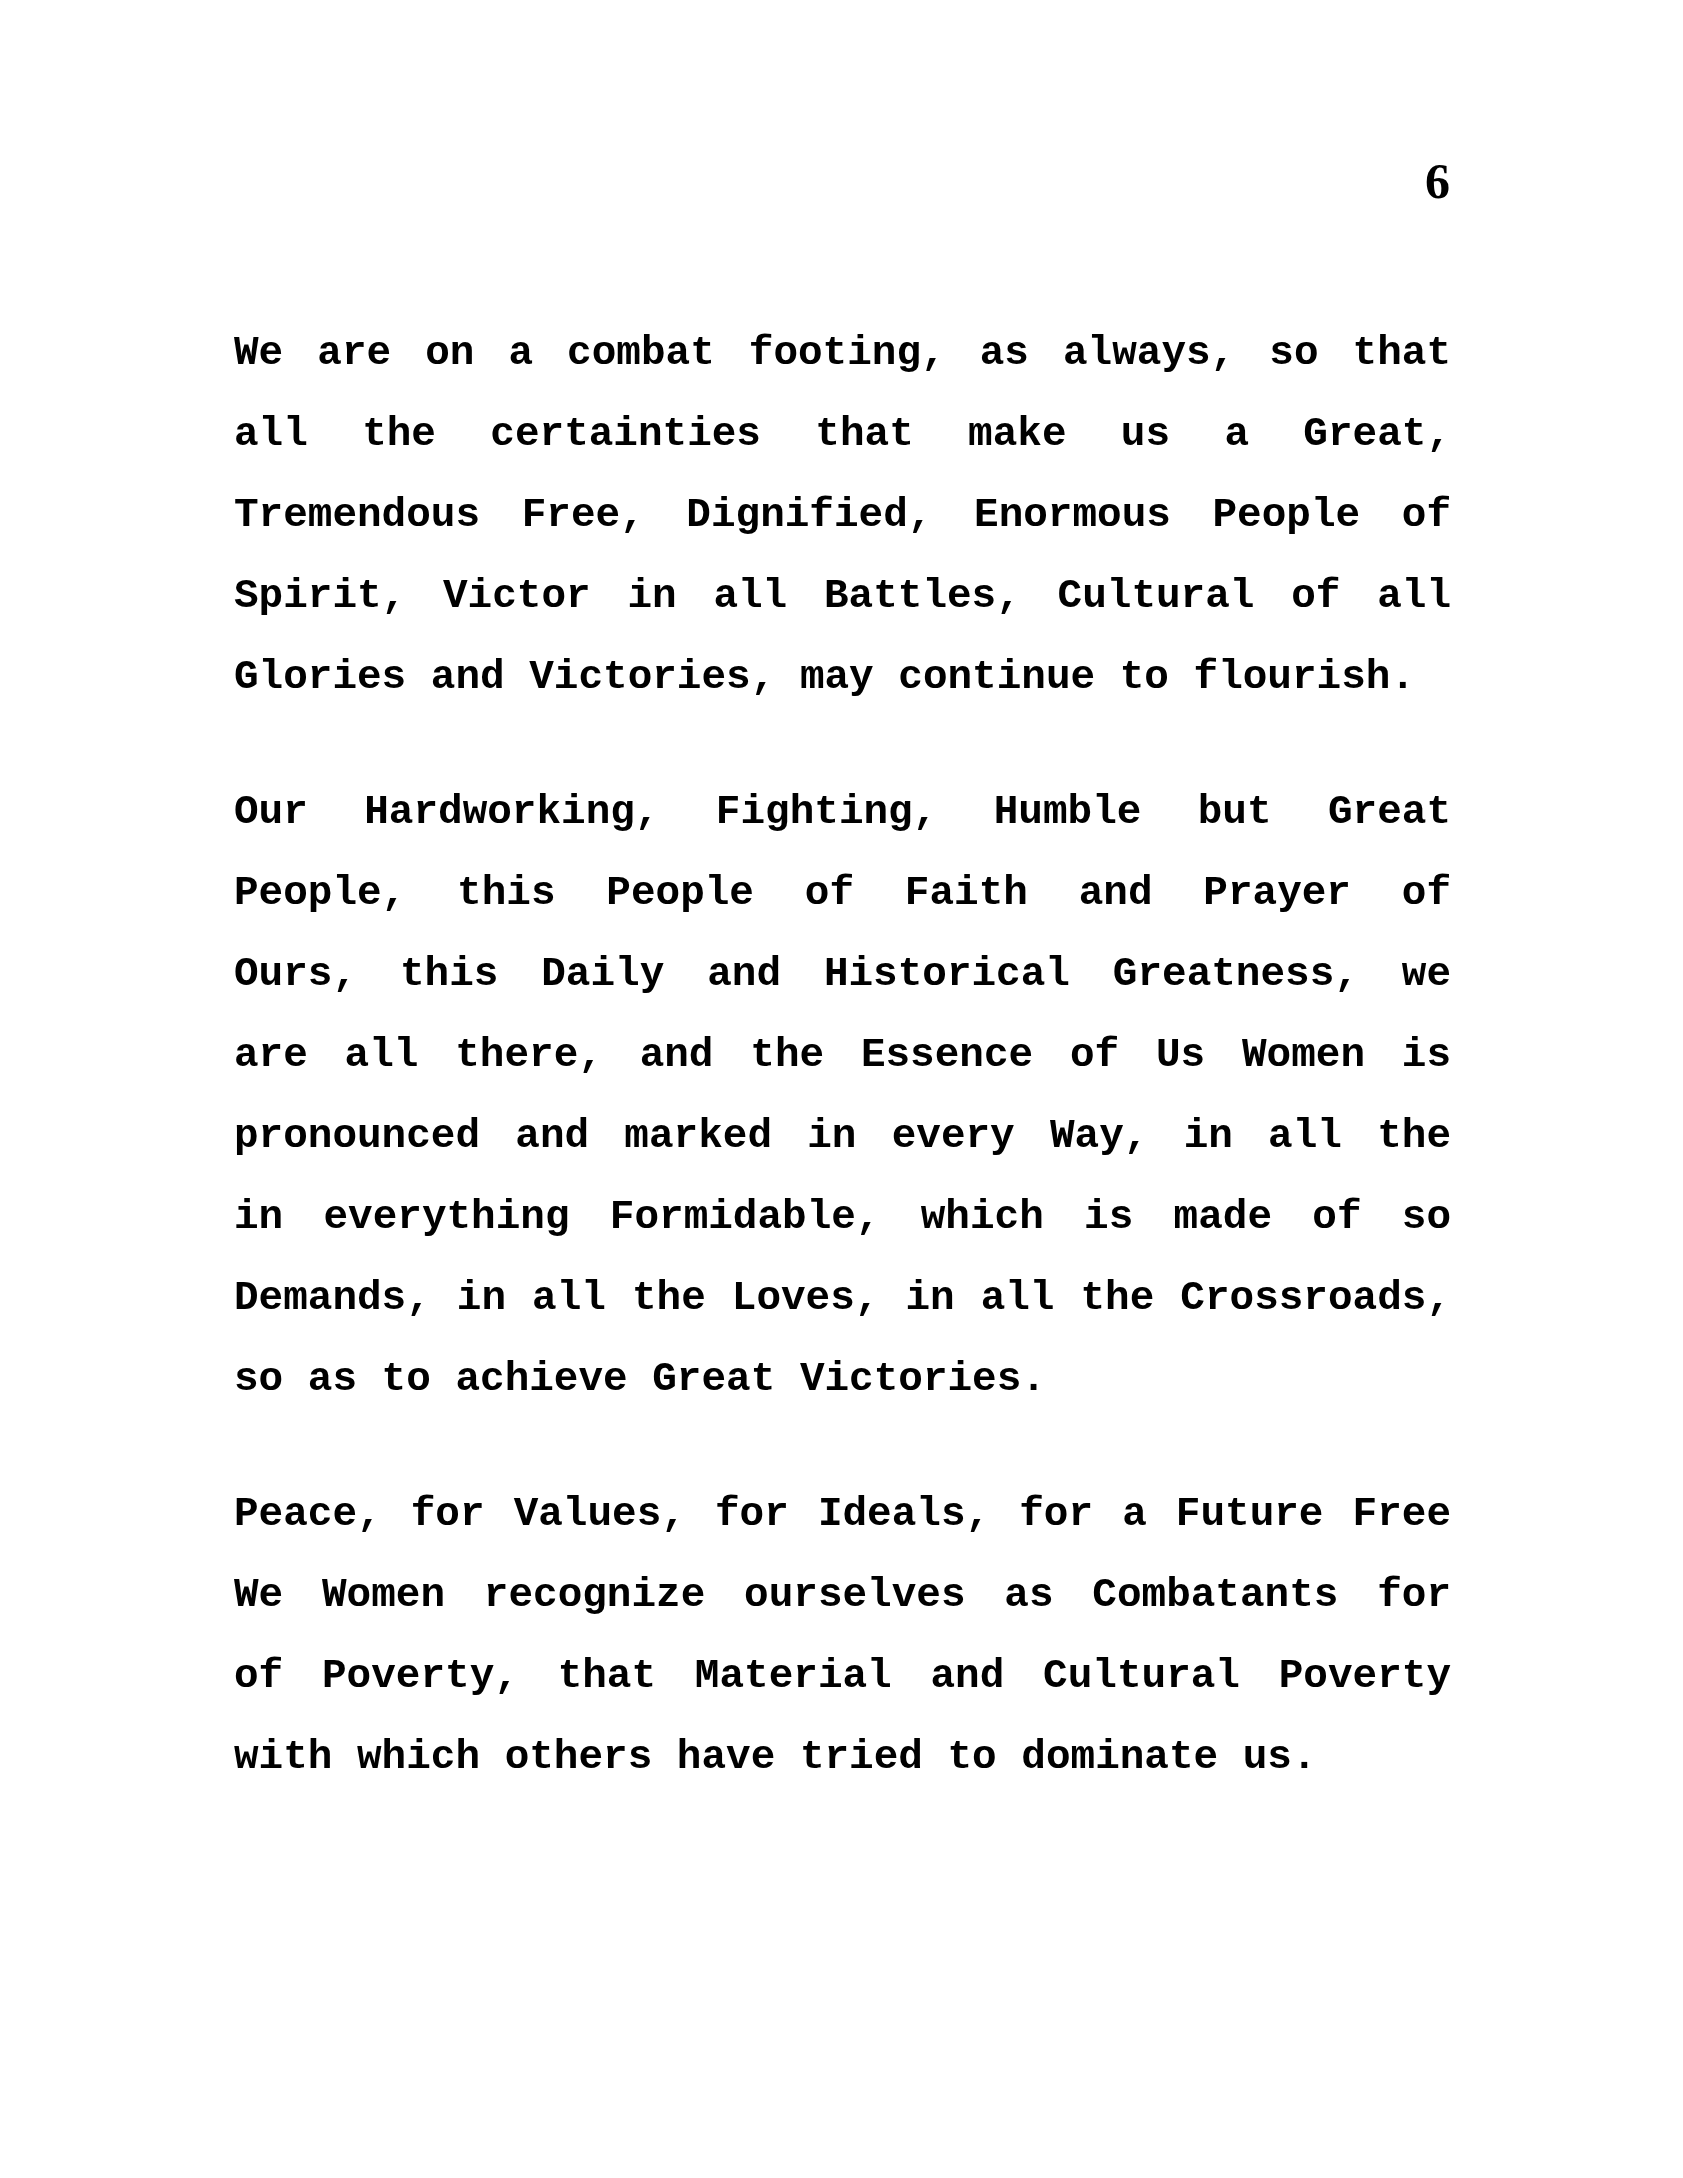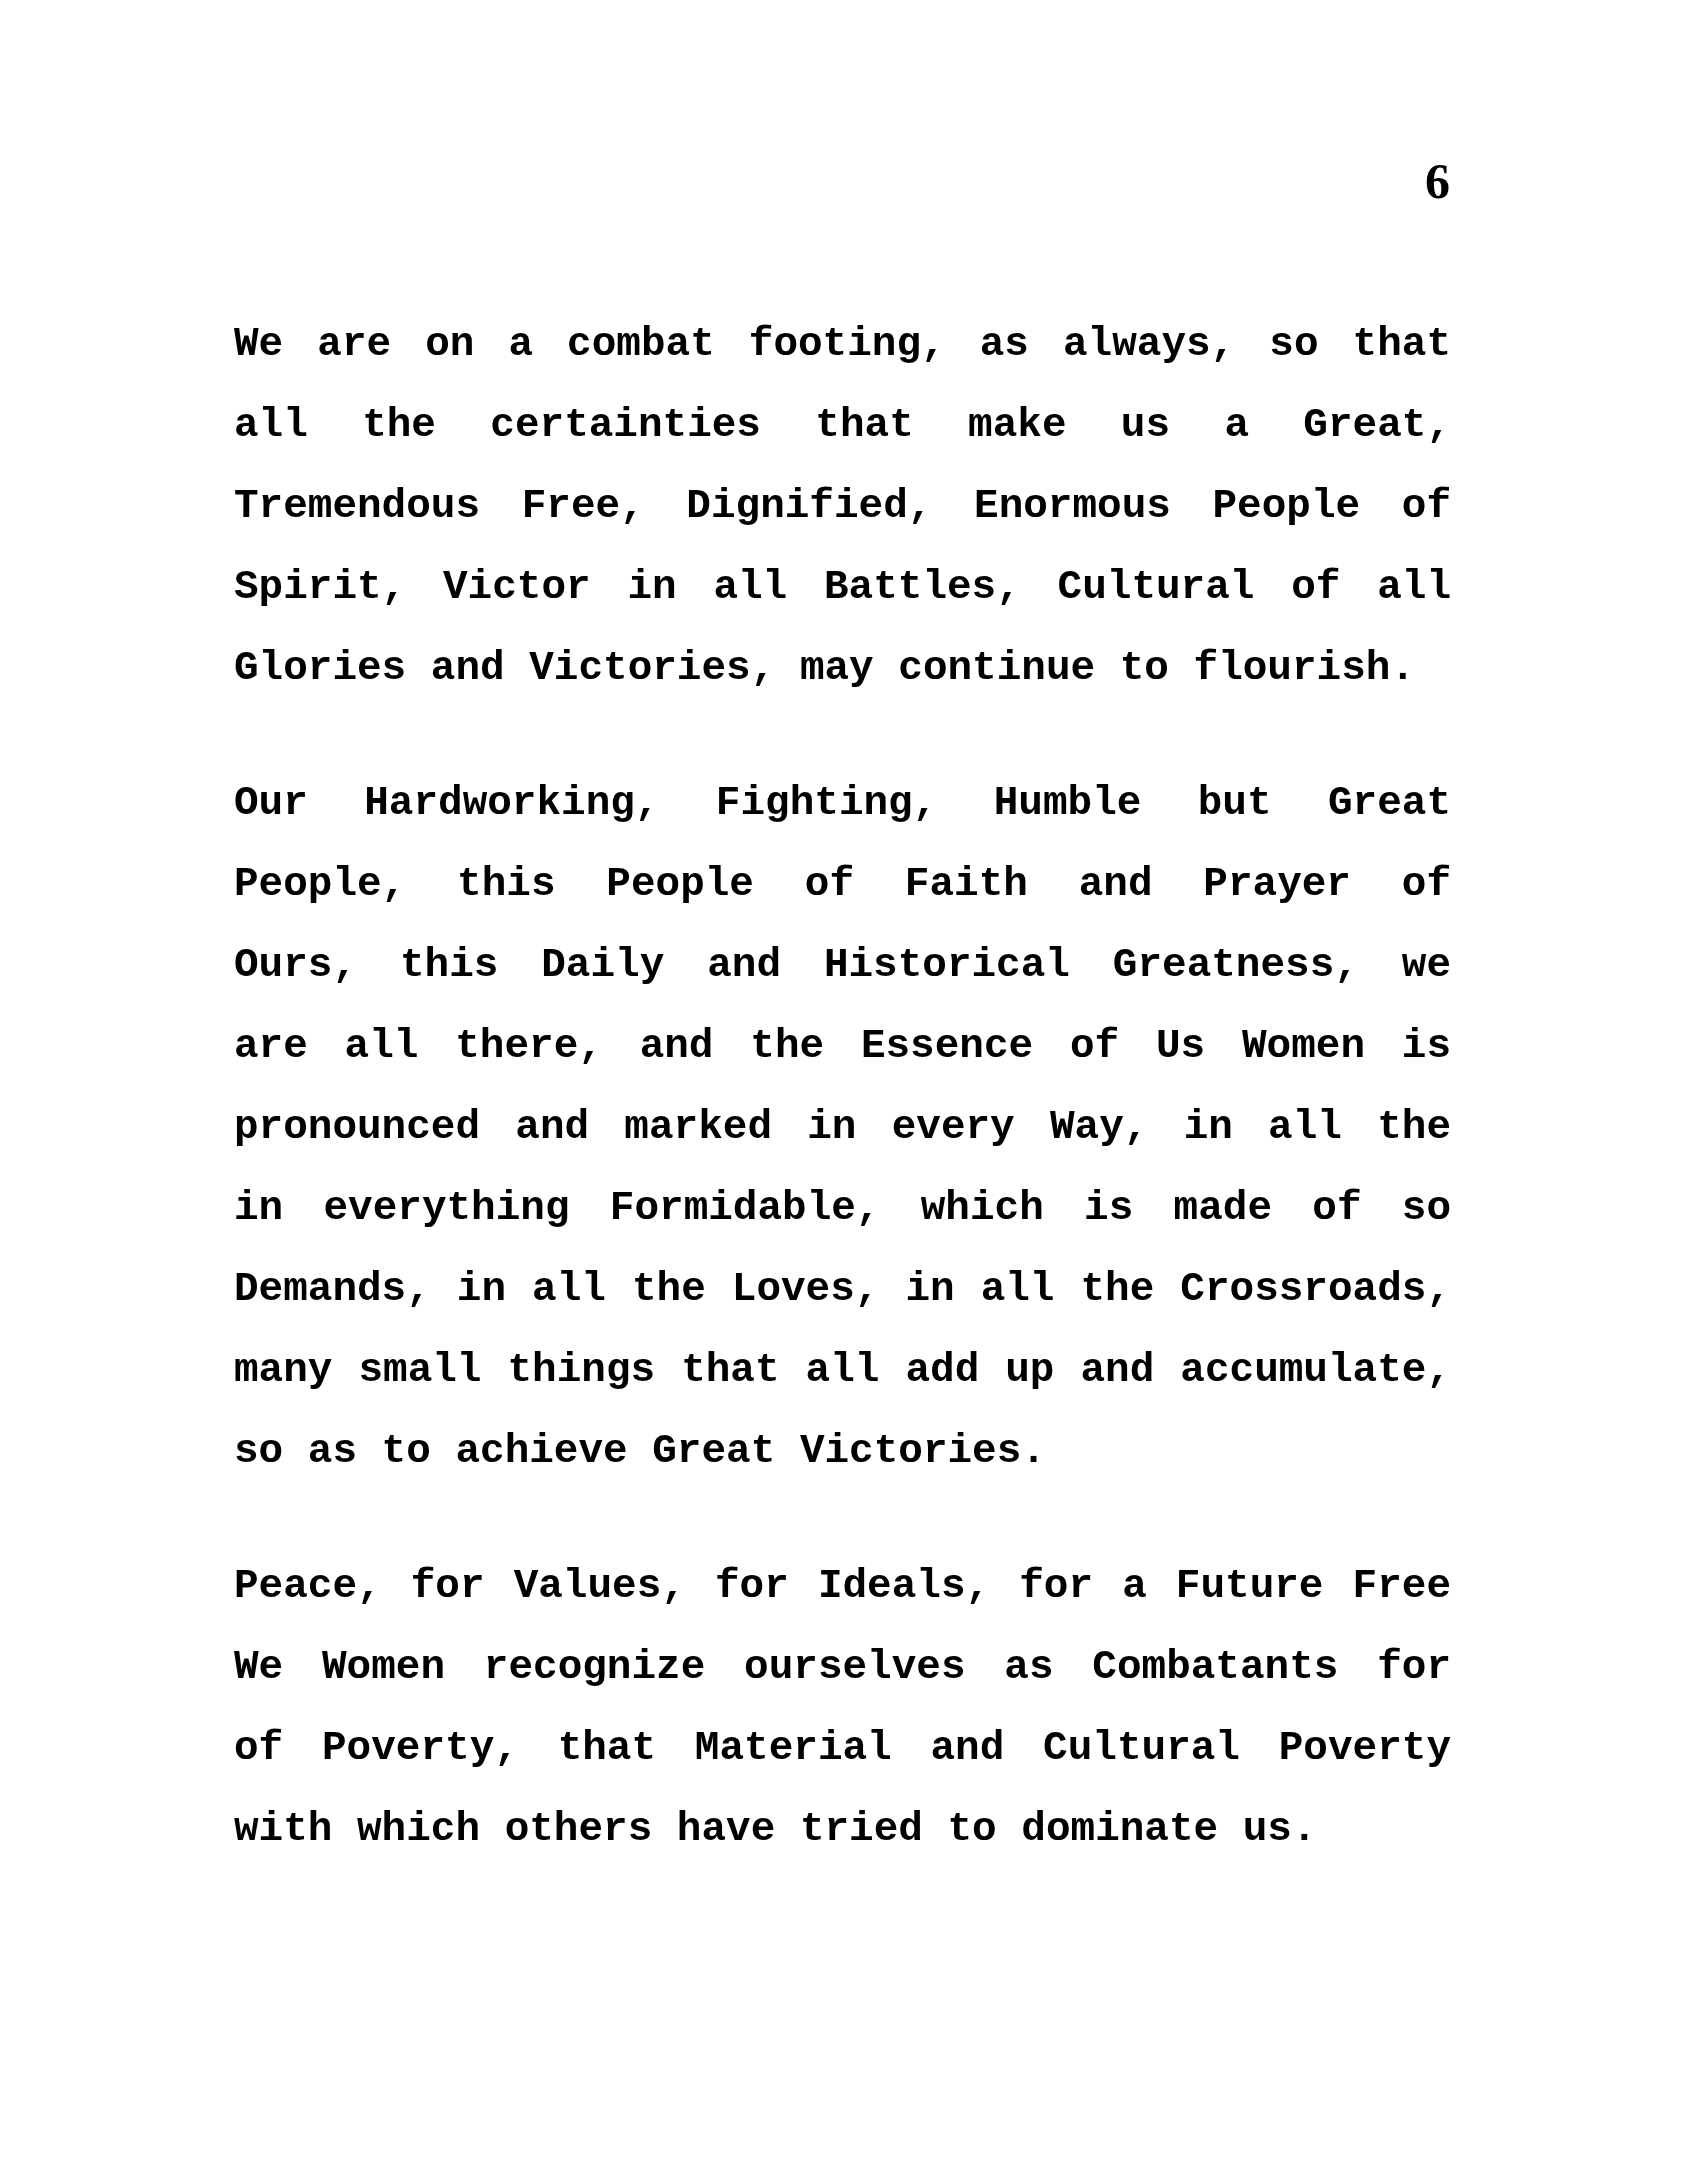--- a/index.html
+++ b/index.html
@@ -20,21 +20,21 @@
     right: 233px;
     font-family: "Liberation Serif", "DejaVu Serif", serif;
     font-weight: bold;
     font-size: 50px;
     line-height: 50px;
     color: #000000;
   }
   .content {
     position: absolute;
     left: 234px;
-    top: 304px;
+    top: 313px;
     width: 1217px;
     font-family: "Liberation Mono", "DejaVu Sans Mono", monospace;
     font-weight: bold;
     font-size: 41px;
     line-height: 81px;
     color: #000000;
   }
   .para {
     margin: 0 0 54px 0;
   }
@@ -65,21 +65,20 @@
         <div class="line last">Glories and Victories, may continue to flourish.</div>
       </div>
       <div class="para">
         <div class="line">Our Hardworking, Fighting, Humble but Great</div>
         <div class="line">People, this People of Faith and Prayer of</div>
         <div class="line">Ours, this Daily and Historical Greatness, we</div>
         <div class="line">are all there, and the Essence of Us Women is</div>
         <div class="line">pronounced and marked in every Way, in all the</div>
         <div class="line">in everything Formidable, which is made of so</div>
         <div class="line">Demands, in all the Loves, in all the Crossroads,</div>
-        <div class="line">many small things that all add up and accumulate,</div>
         <div class="line last">so as to achieve Great Victories.</div>
       </div>
       <div class="para">
         <div class="line">Peace, for Values, for Ideals, for a Future Free</div>
         <div class="line">We Women recognize ourselves as Combatants for</div>
         <div class="line">of Poverty, that Material and Cultural Poverty</div>
         <div class="line last">with which others have tried to dominate us.</div>
       </div>
     </div>
 </div>

